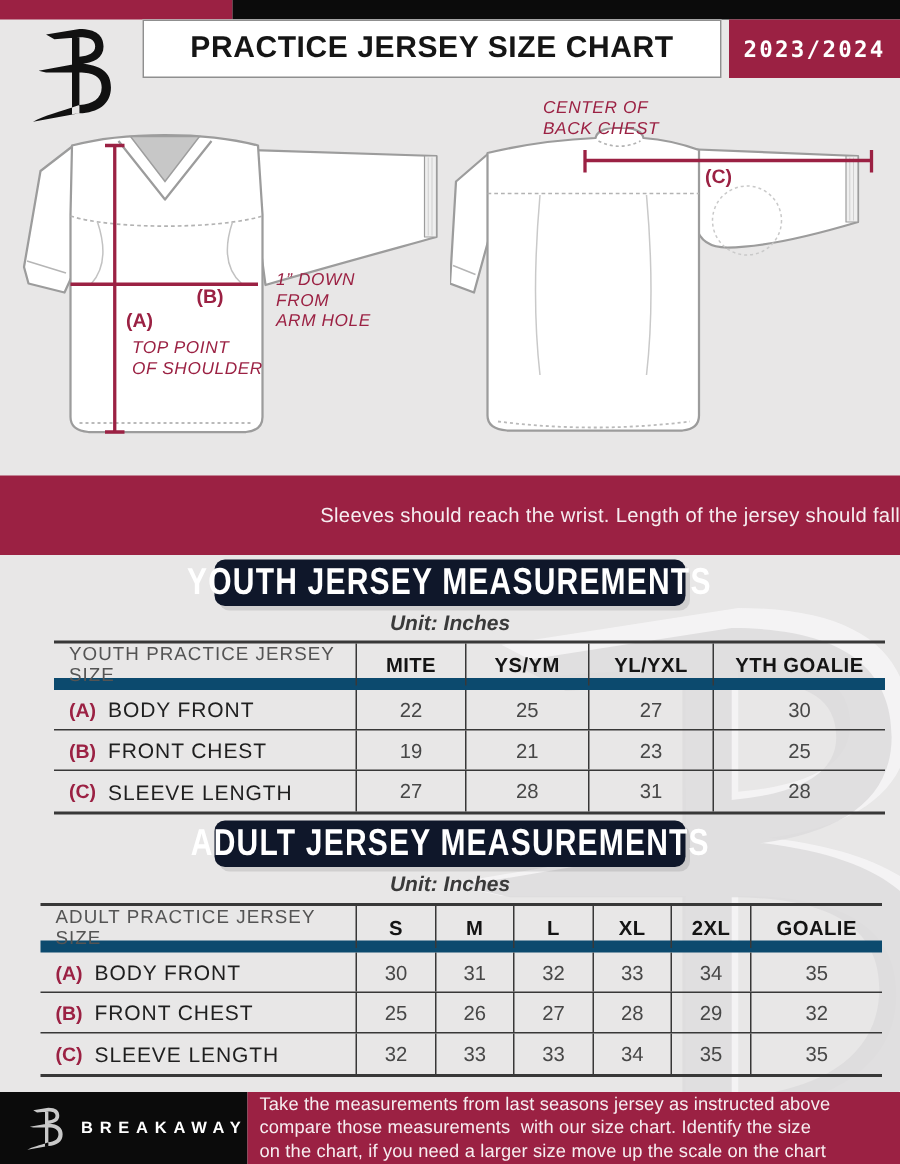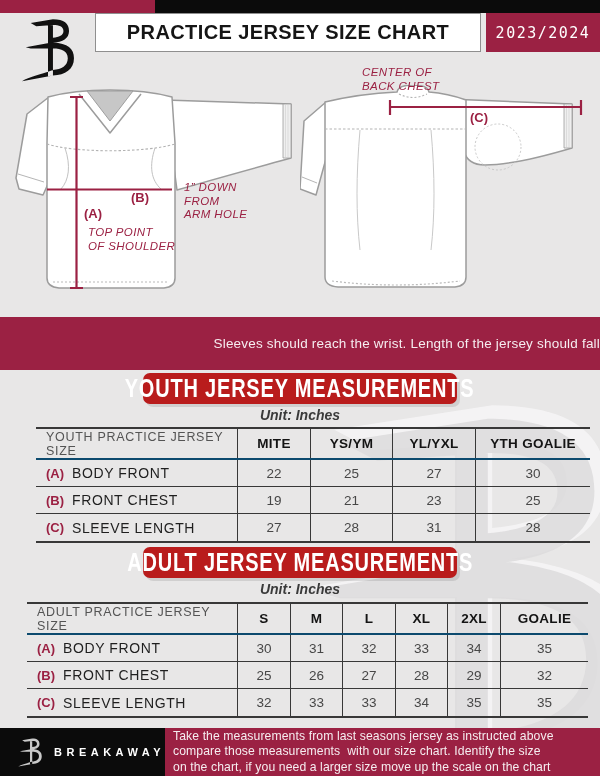--- a/index.html
+++ b/index.html
@@ -7,45 +7,45 @@
         font-family:"Liberation Sans",sans-serif;}
   .abs{position:absolute;}
 
   
   .strip-maroon{left:0;top:0;width:155px;height:13px;background:#9b2143;}
   .strip-black{left:155px;top:0;width:445px;height:13px;background:#0b0b0b;}
   .title-box{left:95px;top:13px;width:386px;height:39px;background:#ffffff;border:1px solid #8f8f8f;
              box-sizing:border-box;display:flex;align-items:center;justify-content:center;}
   .title-box span{font-weight:bold;font-size:20px;letter-spacing:.4px;color:#151515;white-space:nowrap;}
   .year-box{left:486px;top:13px;width:114px;height:39px;background:#9b2143;display:flex;align-items:center;justify-content:center;}
-  .year-box span{font-family:"DejaVu Sans Mono",monospace;font-weight:normal;font-size:15px;letter-spacing:1.5px;color:#fff;}
+  .year-box span{font-family:"DejaVu Sans Mono",monospace;font-weight:bold;font-size:15px;letter-spacing:1.5px;color:#fff;}
   .logo-main{left:16px;top:15px;}
 
   
   .anno{color:#9b2143;line-height:13.5px;font-size:11.5px;font-style:italic;letter-spacing:.4px;z-index:6;}
   .anno-label{color:#9b2143;font-weight:bold;font-size:13px;font-style:normal;z-index:6;}
 
   
   .notice{left:0;top:317px;width:600px;height:53px;background:#9b2143;display:flex;flex-direction:column;
           align-items:flex-end;justify-content:center;z-index:2;}
   .notice div{color:#f6edf0;font-size:13.5px;line-height:19.5px;letter-spacing:.2px;}
 
   
   .pill-wrap{left:0;width:600px;display:flex;justify-content:center;z-index:3;}
-  .pill{width:314px;height:31px;background:#b91c1c;border-radius:7px;display:flex;align-items:center;
+  .pill{width:314px;height:31px;background:#0f172a;border-radius:7px;display:flex;align-items:center;
         justify-content:center;box-shadow:3px 3px 0 rgba(0,0,0,0.10);}
   .pill span{display:inline-block;transform:scaleX(.8);white-space:nowrap;color:#fff;font-weight:bold;
              font-size:25px;letter-spacing:1px;}
   .unit{left:0;width:600px;text-align:center;font-style:italic;font-weight:bold;font-size:14px;color:#3a3a3a;z-index:3;}
 
   
   .jtable{border-top:2px solid #383838;border-bottom:2.5px solid #383838;z-index:3;}
   .tr{display:grid;border-bottom:1.6px solid #383838;box-sizing:border-box;}
   .tr:last-child{border-bottom:none;}
-  .tr.head{border-bottom:2px solid #0c4a6e;}
+  .tr.head{border-bottom:8px solid #0c4a6e;}
   .yt .tr{grid-template-columns:201px 73px 82px 83px 115px;height:27px;}
   .yt .tr.head{height:31px;}
   .at .tr{grid-template-columns:210px 53px 52px 53px 52px 53px 88px;height:27px;}
   .at .tr.head{height:31px;}
   .td{display:flex;align-items:center;justify-content:center;box-sizing:border-box;}
   .td + .td{border-left:1.6px solid #383838;}
   .td.first{justify-content:flex-start;padding-left:10px;}
   .col-head{font-weight:bold;font-size:13.5px;color:#141414;letter-spacing:.3px;}
   .size-head{font-size:12.5px;color:#545454;letter-spacing:.7px;}
   .letter{color:#9b2143;font-weight:bold;font-size:13px;margin-right:8px;}

